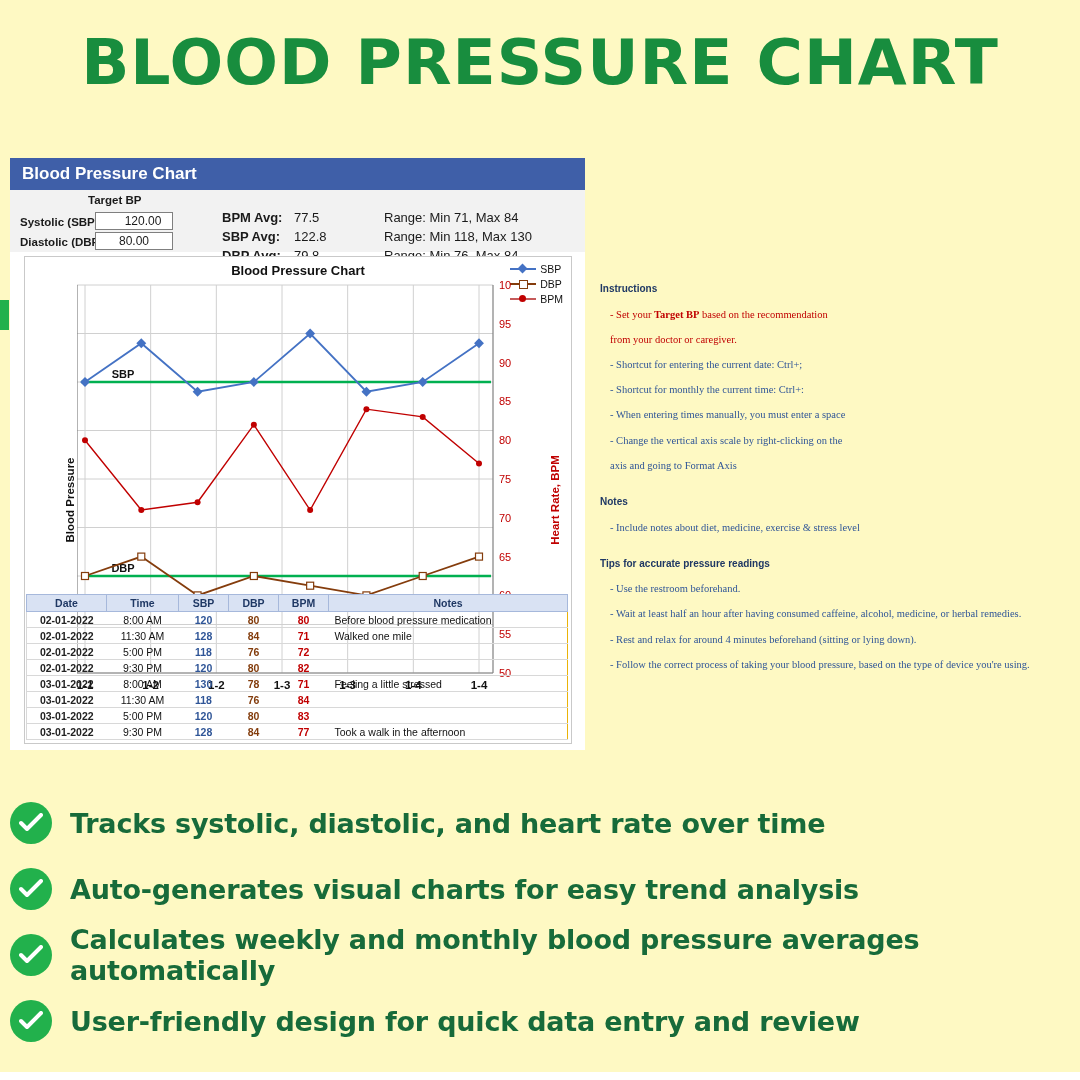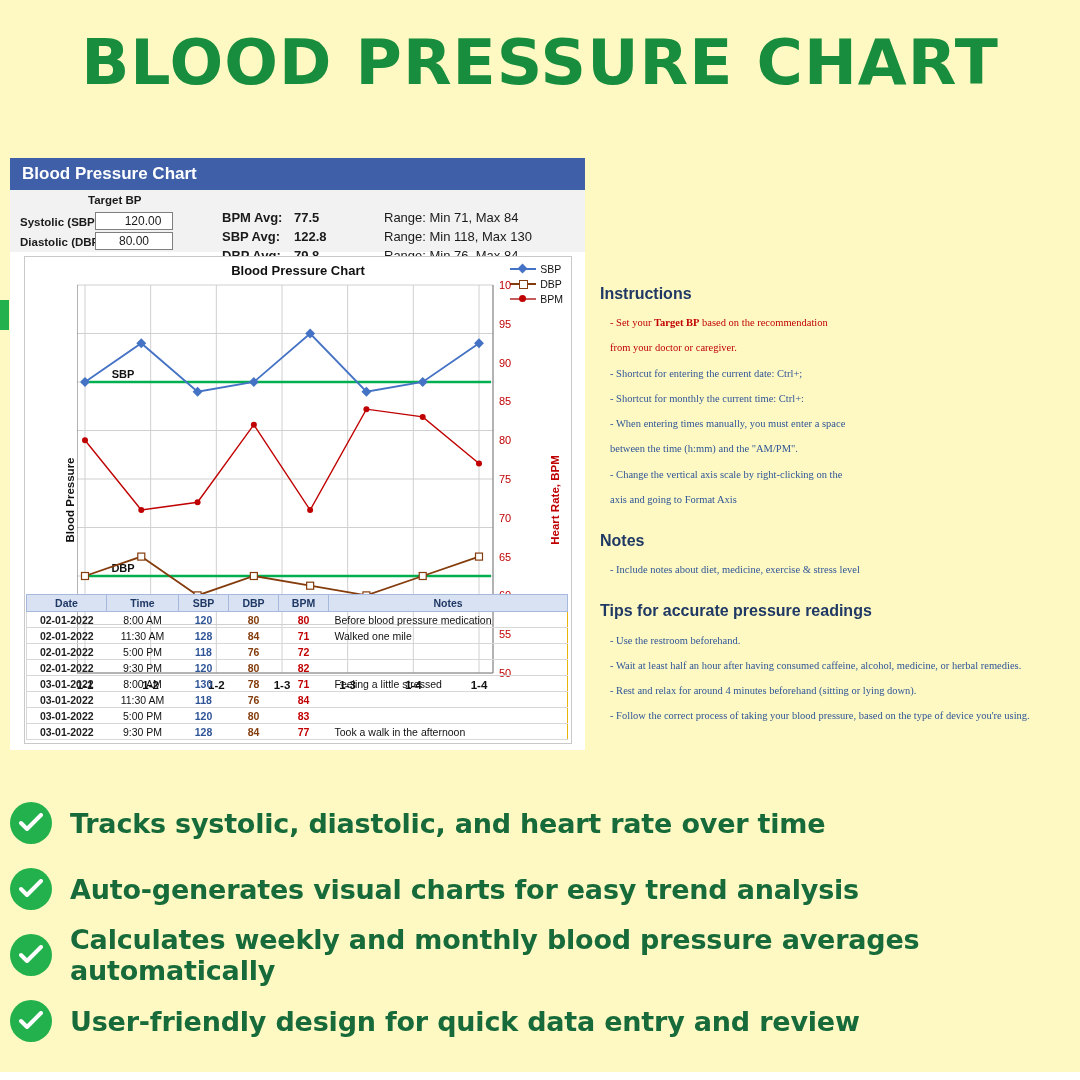--- a/index.html
+++ b/index.html
@@ -79,21 +79,21 @@
     text-align: center;
     font-size: 12px;
     line-height: 16px;
   }
   .tb1 { left: 85px; top: 22px; padding-left: 18px; }
   .tb2 { left: 85px; top: 42px; }
 
   .avg-block { position: absolute; left: 212px; top: 20px; font-size: 13px; }
   .avg-row { display: flex; align-items: baseline; margin-bottom: 4px; }
   .avg-name { width: 72px; font-weight: bold; }
-  .avg-val  { width: 46px; font-weight: bold; }
+  .avg-val  { width: 46px; font-weight: normal; }
   .avg-range{ color: #1a1a1a; padding-left: 44px; }
 
   
   .chart-panel {
     position: absolute;
     left: 14px; top: 98px;
     width: 548px; height: 488px;
     border: 1px solid #c9c9c9;
     background: #ffffff;
   }
@@ -172,21 +172,21 @@
   .instr {
     position: absolute;
     left: 600px; top: 282px;
     width: 478px;
     font-size: 10.5px;
     line-height: 1.45;
     color: #2f5597;
   }
   .instr h4 {
     margin: 0 0 2px 0;
-    font-size: 16px;
+    font-size: 10px;
     color: #1f3864;
     font-weight: bold;
   }
   .instr .red { color: #c00000; }
   .instr .bold-red { color: #c00000; font-weight: bold; }
   .instr p { margin: 10px; font-family: Liberation Serif, serif; }
   .instr .gap { height: 12px; }
 
   
   .features {
@@ -443,21 +443,20 @@
 
   <div class="instr">
     <h4>Instructions</h4>
     <p class="red">
       <span> - Set your </span><span class="bold-red">Target BP</span><span> based on the recommendation</span>
     </p>
     <p class="red">from your doctor or caregiver.</p>
     <p> - Shortcut for entering the current date: Ctrl+;</p>
     <p> - Shortcut for monthly the current time: Ctrl+:</p>
     <p> - When entering times manually, you must enter a space</p>
-    <p>between the time (h:mm) and the "AM/PM".</p>
     <p> - Change the vertical axis scale by right-clicking on the</p>
     <p>axis and going to Format Axis</p>
 
     <div class="gap"></div>
     <h4>Notes</h4>
     <p> - Include notes about diet, medicine, exercise &amp; stress level</p>
 
     <div class="gap"></div>
     <h4>Tips for accurate pressure readings</h4>
     <p> - Use the restroom beforehand.</p>

